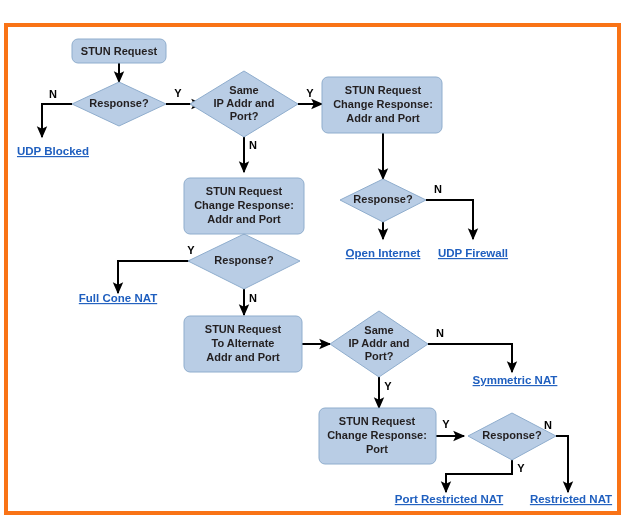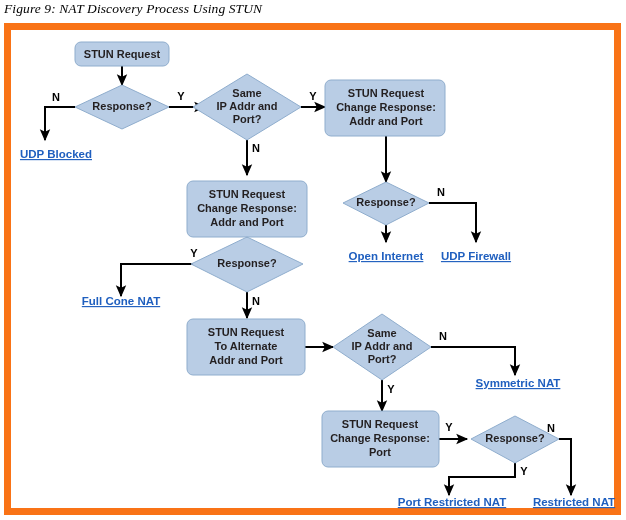--- a/index.html
+++ b/index.html
@@ -29,21 +29,21 @@
     color: #000000;
     letter-spacing: 0.1px;
     white-space: nowrap;
   }
   #diagram-frame {
     position: absolute;
     left: 4px;
     top: 23px;
     width: 617px;
     height: 492px;
-    border: 7px solid #f97316;
+    border: 4px solid #f97316;
     background: #ffffff;
     box-sizing: border-box;
   }
   svg#flowchart {
     position: absolute;
     left: 0;
     top: 0;
     display: block;
   }
   .shape-fill { fill: #b9cde5; stroke: #8fadcd; stroke-width: 1; }
@@ -73,21 +73,20 @@
     text-decoration: underline;
     cursor: pointer;
   }
   .edge { stroke: #000000; stroke-width: 2; fill: none; }
 </style>
 </head>
 <body>
 
 <div id="figure-root">
 
-  <div id="figure-title">Figure 9: NAT Discovery Process Using STUN</div>
 
   <div id="diagram-frame">
     <svg id="flowchart" width="615" height="490" viewBox="0 0 615 490">
       <defs>
         <marker id="arrowhead" markerWidth="7" markerHeight="7" refX="5.4" refY="3" orient="auto" markerUnits="strokeWidth">
           <path d="M0,0.4 L6,3 L0,5.6 L1.3,3 Z" fill="#000000"></path>
         </marker>
       </defs>
 
       <g>

